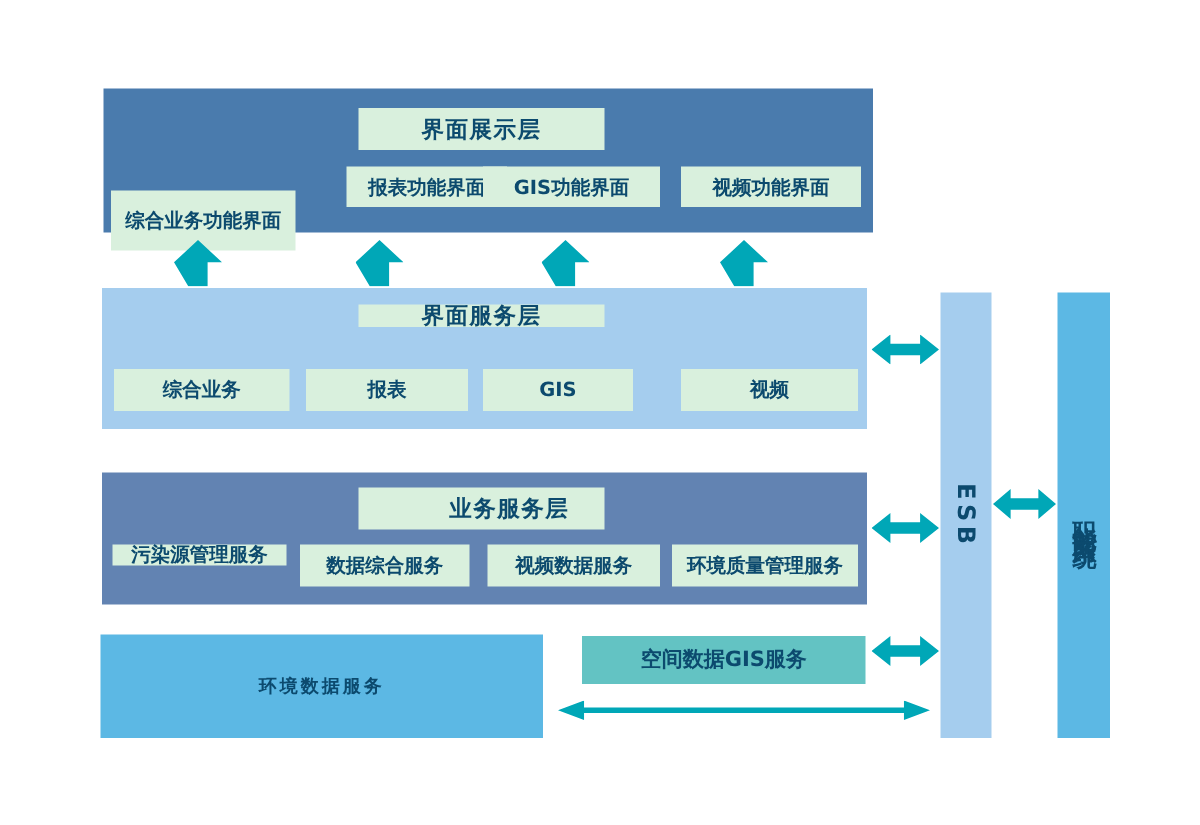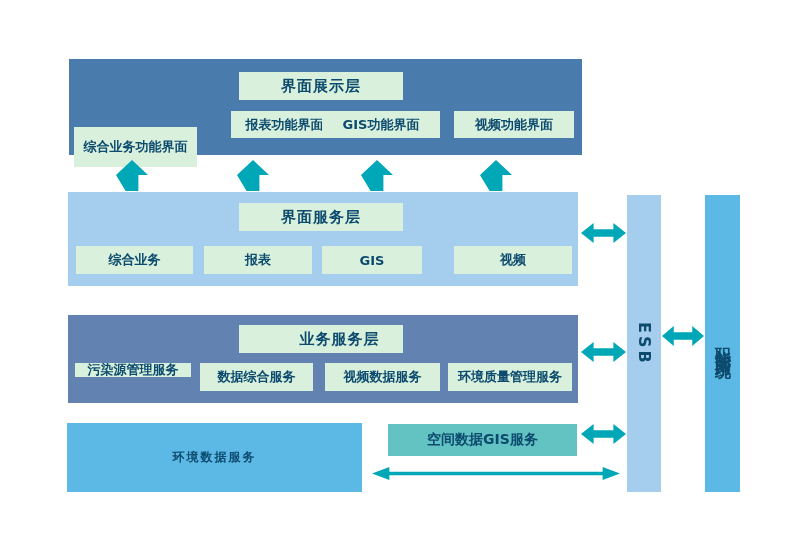--- a/index.html
+++ b/index.html
@@ -49,21 +49,21 @@
   <div class="mint" style="left:204px;top:111px;width:107px;height:27px;margin-left:27px;">报表功能界面</div>
   <div class="mint" style="left:322px;top:111px;width:118px;height:27px;">GIS功能界面</div>
   <div class="mint" style="left:454px;top:111px;width:120px;height:27px;text-align:right;">视频功能界面</div>
 
   <div class="up-arrow" style="left:116px;top:160px;"></div>
   <div class="up-arrow" style="left:237px;top:160px;"></div>
   <div class="up-arrow" style="left:361px;top:160px;"></div>
   <div class="up-arrow" style="left:480px;top:160px;"></div>
 
   <div class="layer" style="left:68px;top:192px;width:510px;height:94px;background:#a5cdee;"></div>
-  <div class="mint header" style="left:239px;top:203px;width:164px;height:28px;">界面服务层</div>
+  <div class="mint header" style="left:239px;top:203px;width:164px;height:15px;">界面服务层</div>
   <div class="mint" style="left:76px;top:246px;width:117px;height:28px;">综合业务</div>
   <div class="mint" style="left:204px;top:246px;width:108px;height:28px;">报表</div>
   <div class="mint" style="left:322px;top:246px;width:100px;height:28px;">GIS</div>
   <div class="mint" style="left:454px;top:246px;width:118px;height:28px;">视频</div>
 
   <div class="layer" style="left:68px;top:315px;width:510px;height:88px;background:#6283b2;"></div>
   <div class="mint header" style="left:239px;top:325px;width:164px;height:28px;padding-left:37px;">业务服务层</div>
   <div class="mint" style="left:75px;top:363px;width:116px;height:14px;">污染源管理服务</div>
   <div class="mint" style="left:200px;top:363px;width:113px;height:28px;">数据综合服务</div>
   <div class="mint" style="left:448px;top:363px;width:124px;height:28px;">环境质量管理服务</div>

